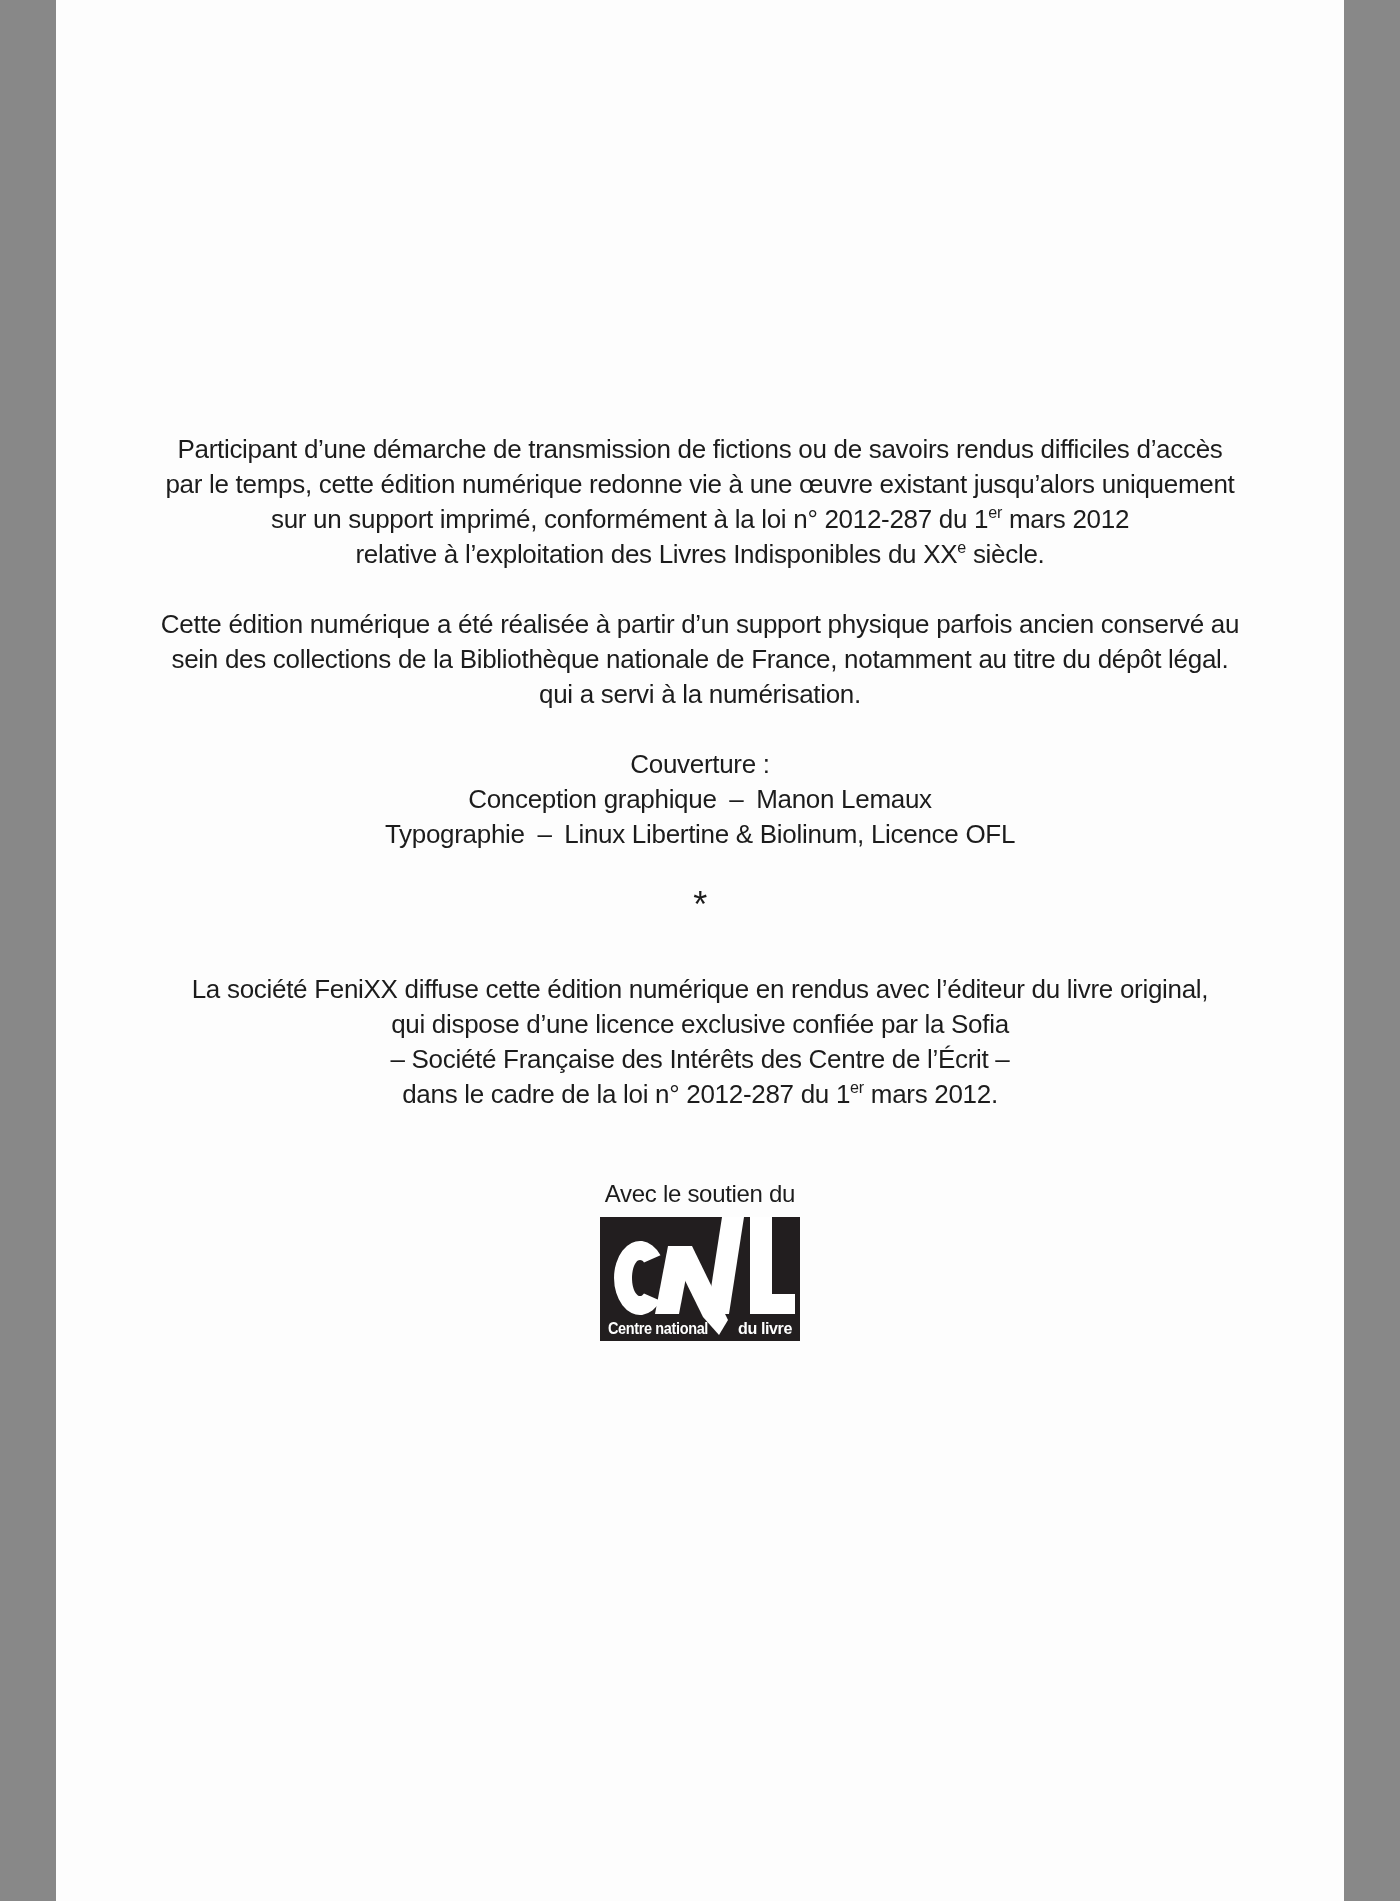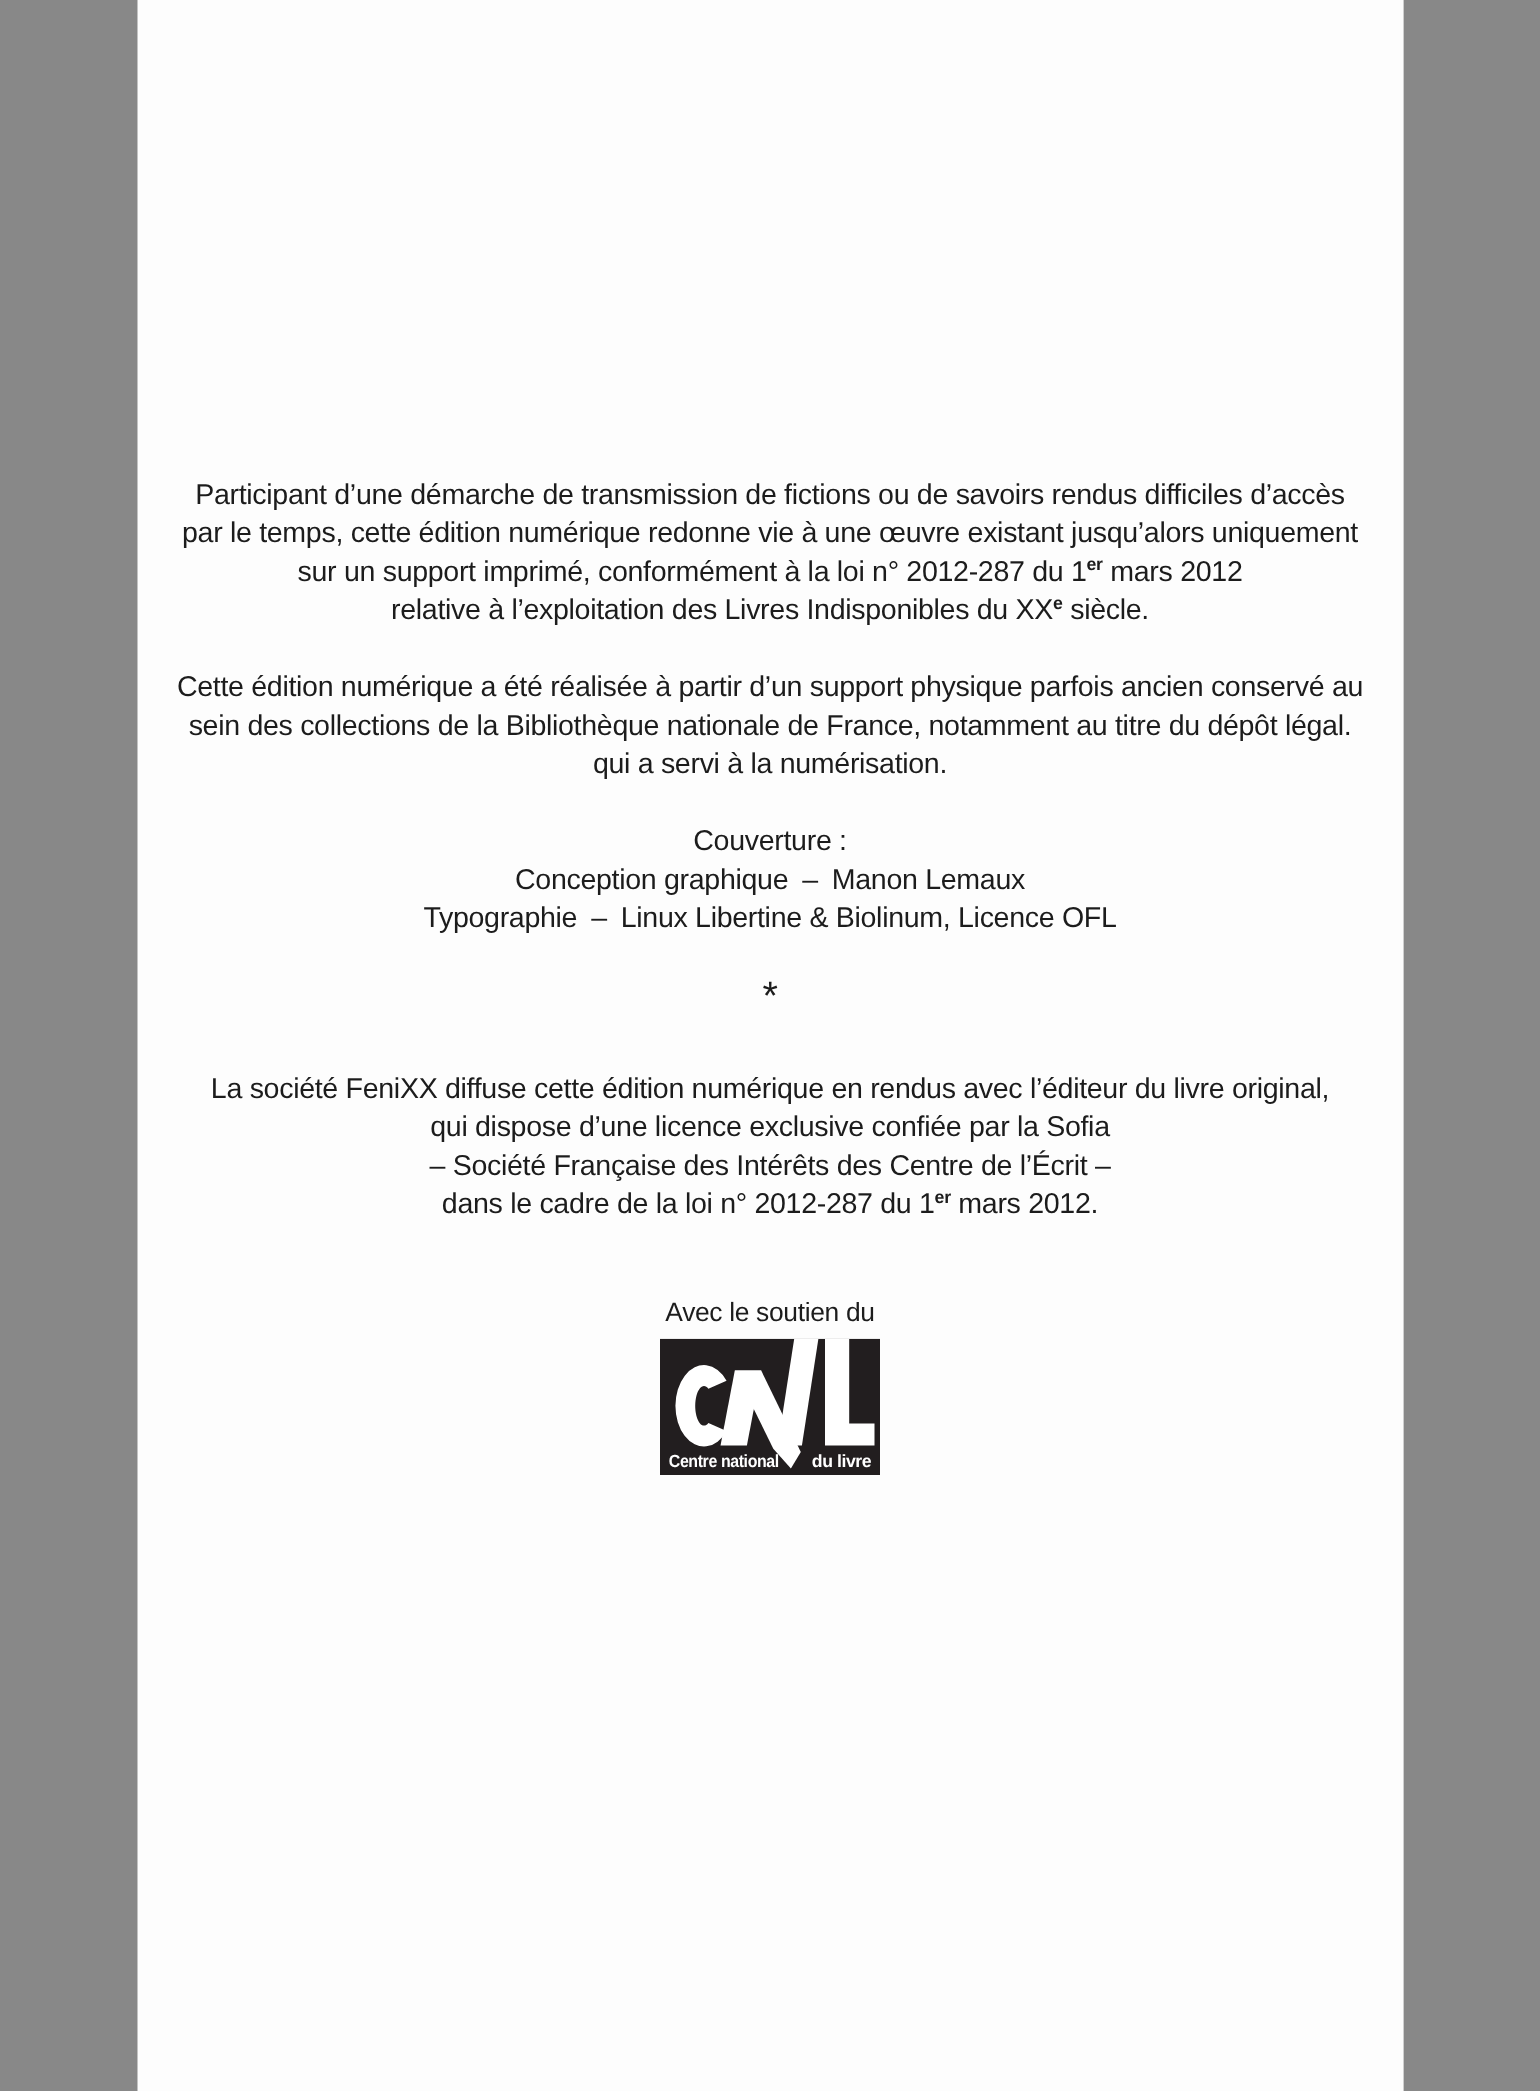--- a/index.html
+++ b/index.html
@@ -5,38 +5,38 @@
   :root{
     --page-bg:#fdfdfd;
     --ink:#1c1c1c;
     --logo-bg:#221e1f;
     --logo-fg:#ffffff;
   }
   html,body{margin:0;padding:0;}
   body{background:#888;}
   .page{
     position:relative;
-    width:1151px;height:1901px;
+    width:1288px;height:1901px;
     margin:0 auto;
     background:var(--page-bg);
     color:var(--ink);
     font-family:"Liberation Sans","DejaVu Sans",sans-serif;
     overflow:hidden;
   }
   .content{
     position:absolute;
     top:432px;left:0;width:100%;
     text-align:center;
     font-size:26px;
     line-height:35px;
     letter-spacing:-0.3px;
   }
   .para{margin:0 0 35px 0;}
   .line{white-space:nowrap;}
-  sup{font-size:0.62em;line-height:0;vertical-align:super;font-weight:bold;}
+  sup{font-size:0.62em;line-height:0;vertical-align:super;}
   .para--asterisk{
     font-size:36px;
     line-height:35px;
     margin-bottom:50px;
   }
   .support-block{margin-top:68px;}
   .support-label{
     font-size:24px;
     line-height:28px;
     margin-bottom:9px;

